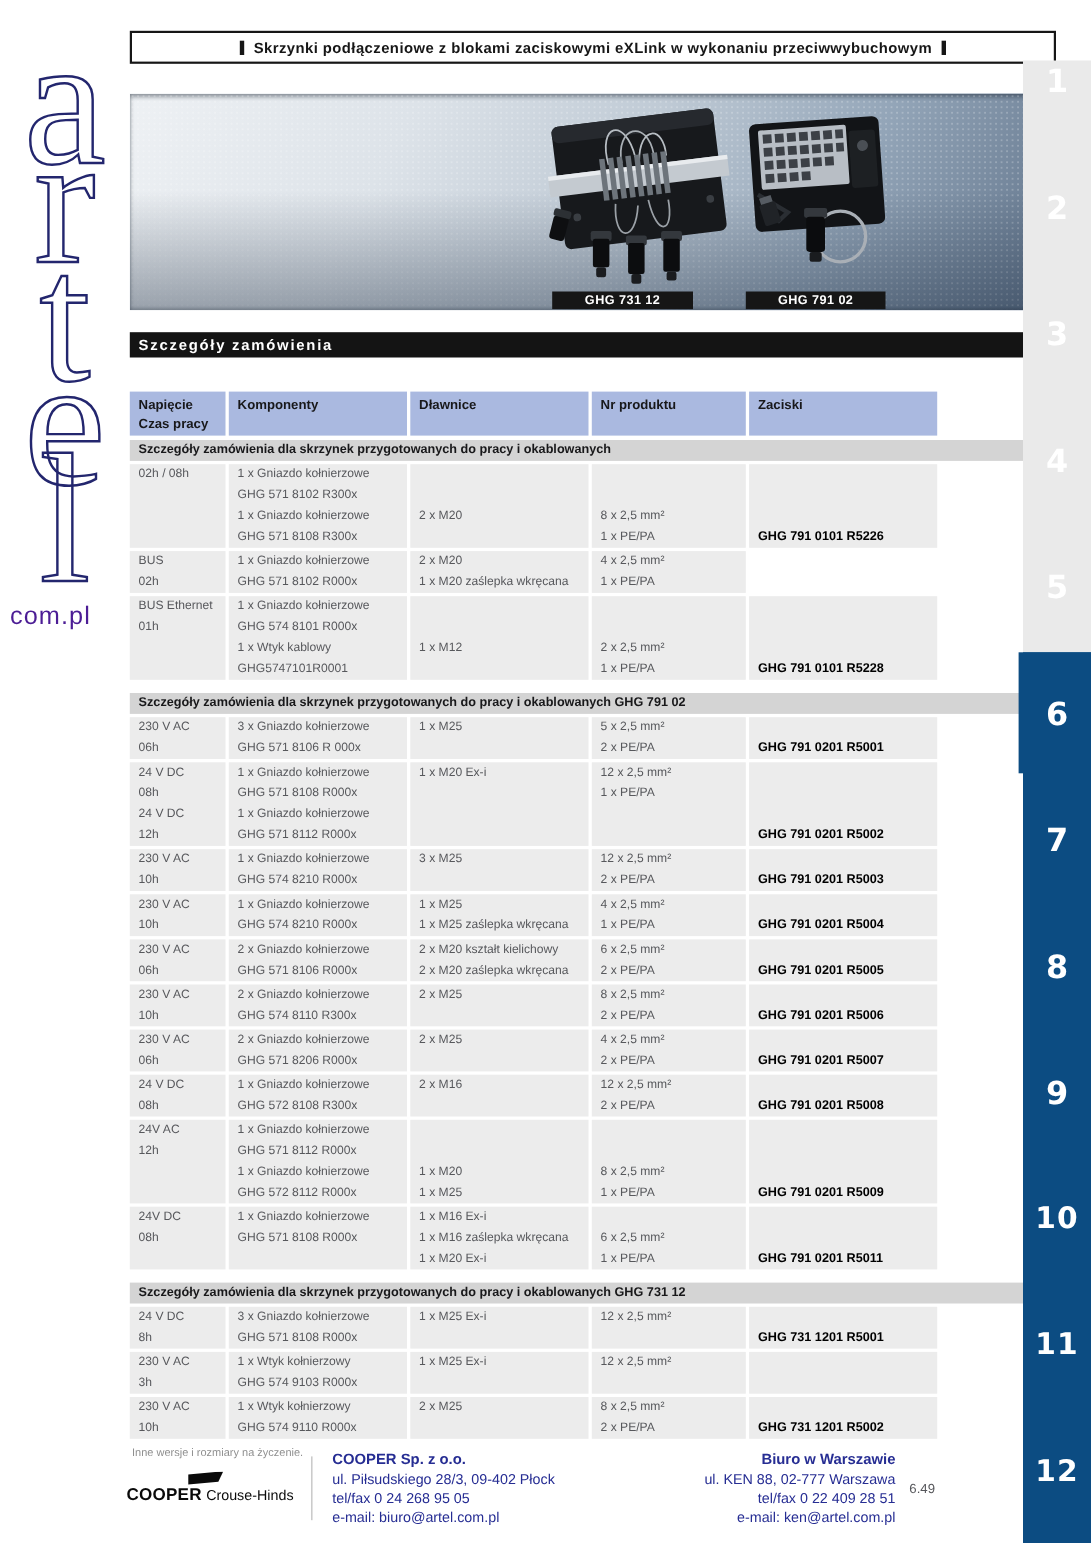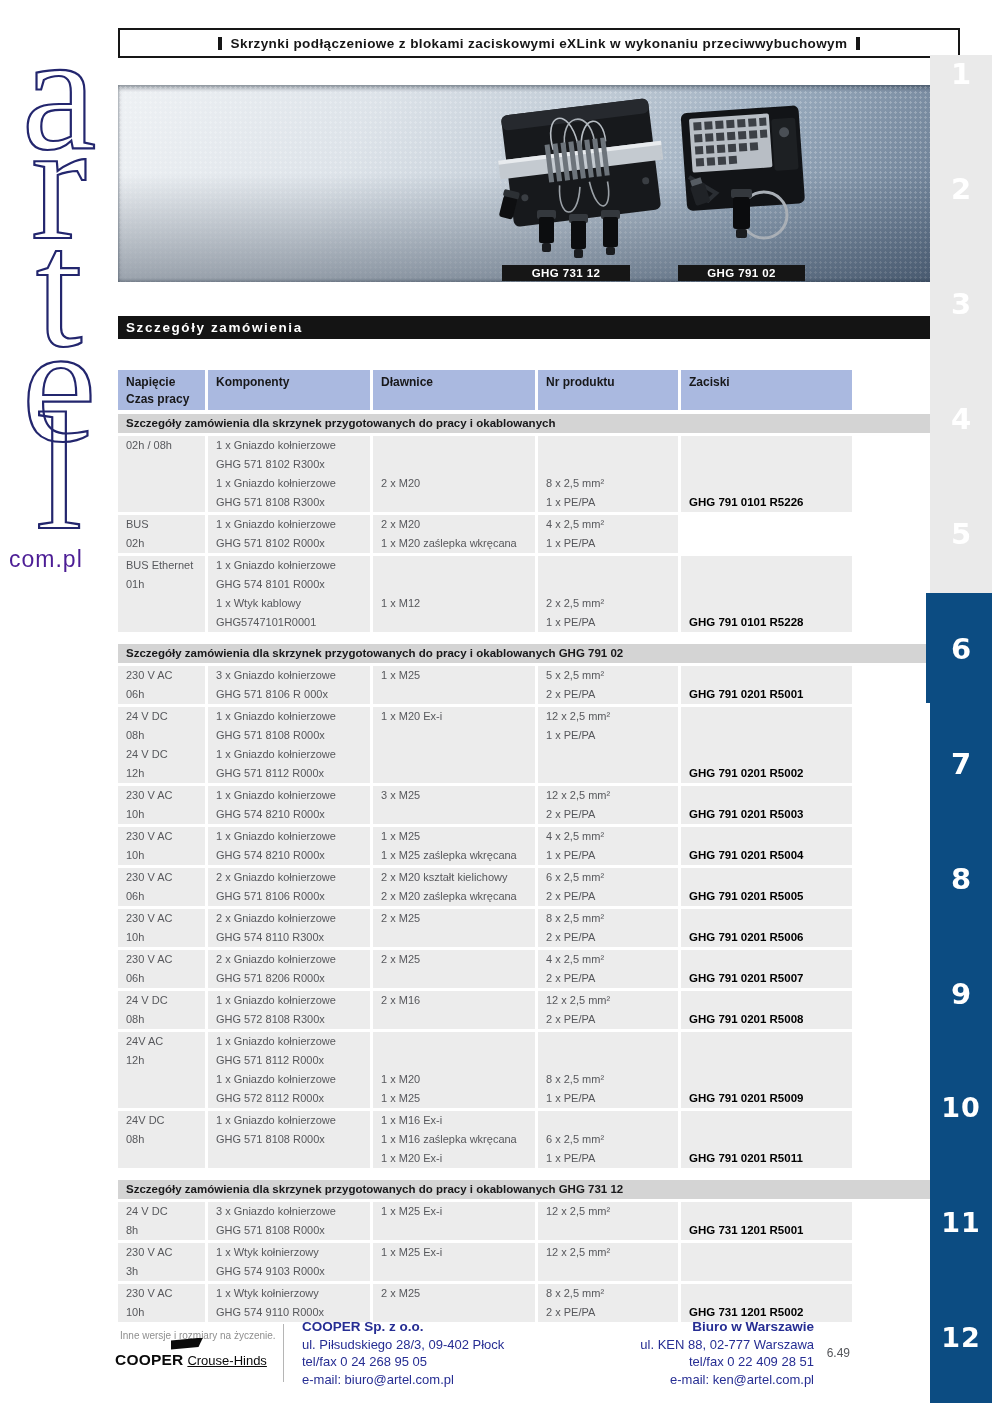--- a/index.html
+++ b/index.html
@@ -33,21 +33,21 @@
     content:"";position:absolute;inset:0;
     background:linear-gradient(to bottom,transparent 45%,rgba(25,40,60,.38) 100%);
   }
   .product-svg{position:absolute;z-index:2;}
   .img-label{
     position:absolute;z-index:3;height:16px;background:#161616;color:#fff;font-weight:bold;
     font-size:11.5px;display:flex;align-items:center;justify-content:center;letter-spacing:.4px;
   }
   
   .order-bar{
-    margin-top:34px;height:23px;background:#141414;color:#fff;font-weight:bold;font-size:13.5px;
+    margin-top:20px;height:23px;background:#141414;color:#fff;font-weight:bold;font-size:13.5px;
     letter-spacing:1.6px;display:flex;align-items:center;padding-left:8px;box-sizing:border-box;
   }
   
   .order-table{margin-top:31px;font-size:11px;}
   .thead,.row-group{display:grid;grid-template-columns:87px 162px 162px 140px 171px;column-gap:3px;}
   .th{
     background:#aab9e0;height:40px;box-sizing:border-box;padding:4px 0 0 8px;
     font-weight:bold;font-size:12px;color:#18181a;
   }
   .th-line{height:17px;line-height:17px;}
@@ -73,21 +73,21 @@
   .side-tab-num.twodigit{font-size:27px;letter-spacing:1px;}
   
   .footer{position:absolute;left:115px;top:1318px;width:737px;display:flex;align-items:stretch;}
   .cooper{width:168px;display:flex;flex-direction:column;justify-content:center;}
   .cooper-flag{
     width:32px;height:12px;background:#0a0a0a;margin:0 0 1px 56px;
     clip-path:polygon(0 25%,100% 0,86% 80%,0 100%);
   }
   .cooper-line{white-space:nowrap;color:#0a0a0a;}
   .cooper-bold{font-weight:900;font-size:15.5px;letter-spacing:.2px;}
-  .cooper-rest{font-size:13px;margin-left:4px;text-decoration:underline;}
+  .cooper-rest{font-size:13px;margin-left:4px;}
   .foot-divider{width:1px;background:#b5b5b5;margin:6px 10px 6px 0;}
   .office{color:#262d93;font-size:13px;line-height:17.5px;}
   .office .office-name{font-weight:bold;font-size:13.5px;}
   .office.left{margin-left:8px;width:215px;}
   .office.right{margin-left:62px;width:235px;text-align:right;}
   .page-num{margin-left:auto;align-self:center;color:#55565a;font-size:12px;padding-right:2px;}
 </style>
 </head>
 <body>
 

